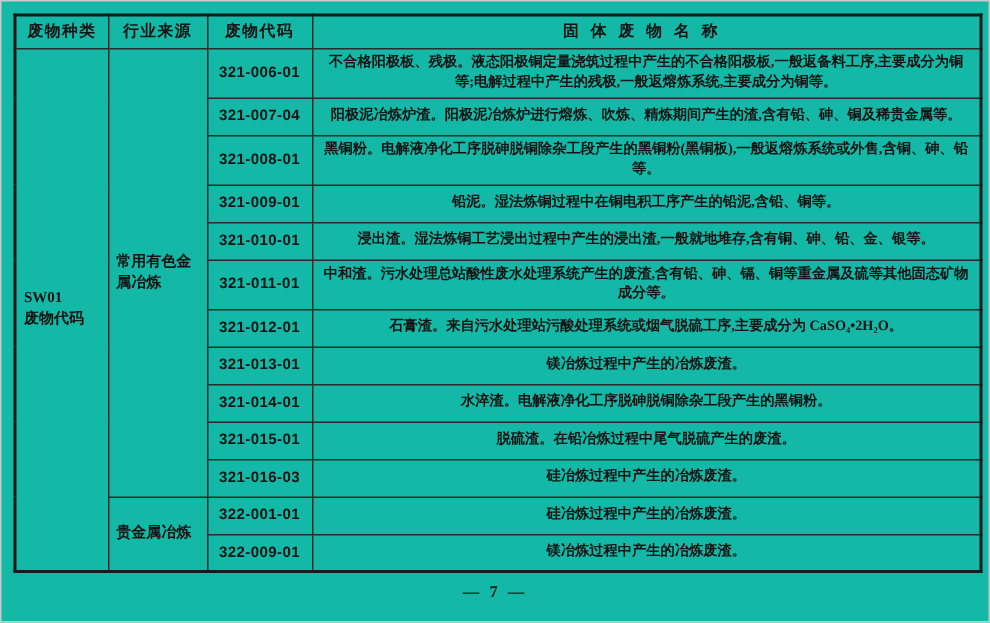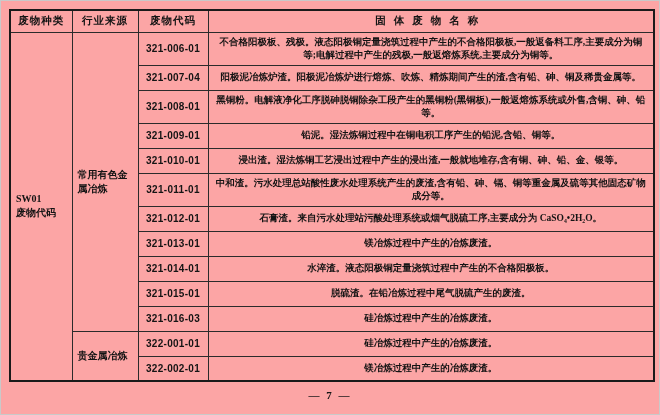--- a/index.html
+++ b/index.html
@@ -7,21 +7,21 @@
   body {
     width:660px; height:415px;
     background:#ffffff;
     font-family:"Liberation Serif","DejaVu Serif",serif;
     color:#141414;
     font-weight:700;
   }
   .page {
     width:660px; height:415px;
     border:1px solid #c9c9c9;
-    background:#fca5a5;
+    background:#14b8a6;
     padding:8px 8px 0 8px;
   }
   table.waste-table {
     width:644px;
     border-collapse:collapse;
     table-layout:fixed;
   }
   table.waste-table td, table.waste-table th {
     border:1px solid #2b2b2b;
     padding:2px 5px;
@@ -120,36 +120,36 @@
     <tr class="h1">
       <td class="code-cell">321-012-01</td>
       <td class="name-cell">石膏渣。来自污水处理站污酸处理系统或烟气脱硫工序,主要成分为 CaSO₄•2H₂O。</td>
     </tr>
     <tr class="h1">
       <td class="code-cell">321-013-01</td>
       <td class="name-cell">镁冶炼过程中产生的冶炼废渣。</td>
     </tr>
     <tr class="h1">
       <td class="code-cell">321-014-01</td>
-      <td class="name-cell">水淬渣。液态阳极铜定量浇筑过程中产生的不合格阳极板。</td>
+      <td class="name-cell">水淬渣。电解液净化工序脱砷脱铜除杂工段产生的黑铜粉。</td>
     </tr>
     <tr class="h1">
       <td class="code-cell">321-015-01</td>
       <td class="name-cell">脱硫渣。在铅冶炼过程中尾气脱硫产生的废渣。</td>
     </tr>
     <tr class="h1">
       <td class="code-cell">321-016-03</td>
       <td class="name-cell">硅冶炼过程中产生的冶炼废渣。</td>
     </tr>
     <tr class="h1">
       <td class="source-cell" rowspan="2">贵金属冶炼</td>
       <td class="code-cell">322-001-01</td>
       <td class="name-cell">硅冶炼过程中产生的冶炼废渣。</td>
     </tr>
     <tr class="h1">
-      <td class="code-cell">322-002-01</td>
+      <td class="code-cell">322-009-01</td>
       <td class="name-cell">镁冶炼过程中产生的冶炼废渣。</td>
     </tr>
   </tbody>
     </table>
 
   <div class="footer">— 7 —</div>
 </div>
 
 </body></html>

